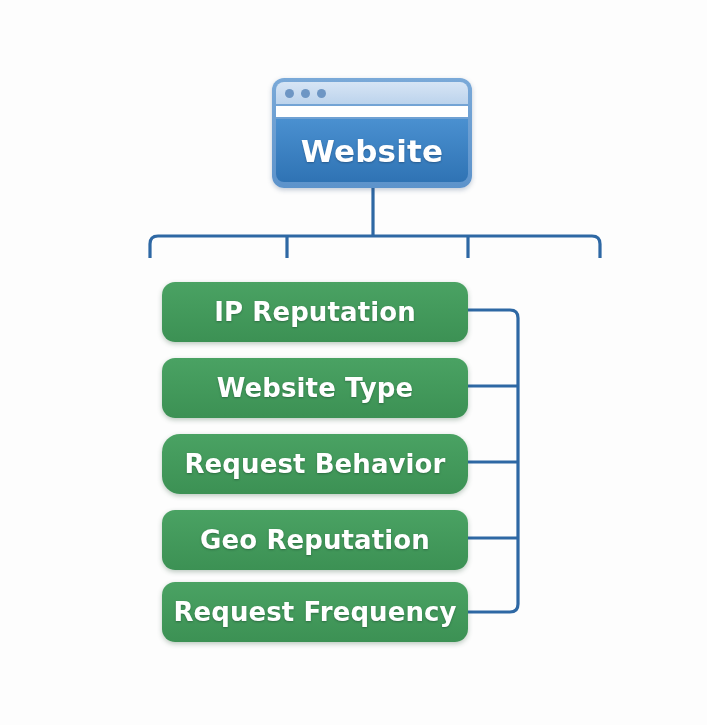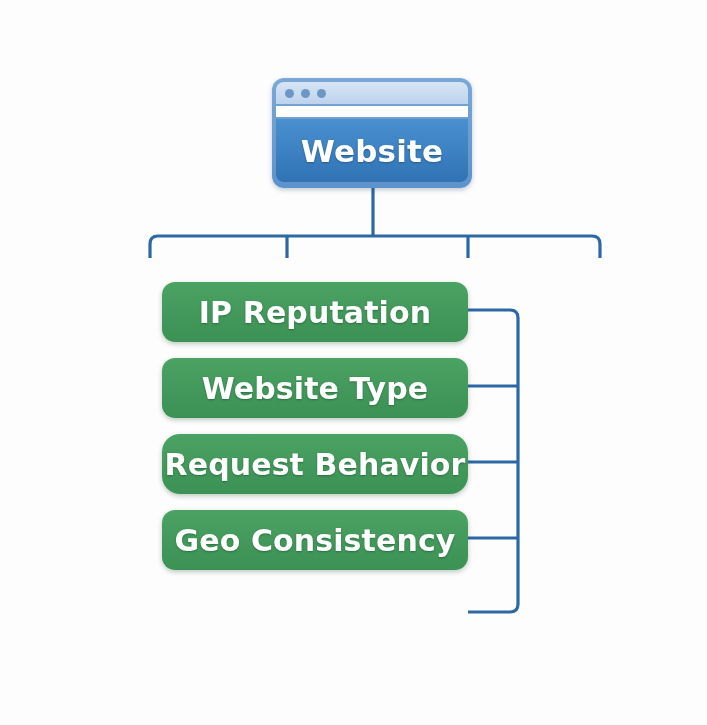--- a/index.html
+++ b/index.html
@@ -93,21 +93,21 @@
     height: 60px;
     border-radius: 13px;
     background: linear-gradient(180deg, #4aa263 0%, #3c9154 100%);
     display: flex;
     align-items: center;
     justify-content: center;
     box-shadow: 0 2px 5px rgba(35,80,50,0.30);
   }
   .factor-label {
     color: #ffffff;
-    font-size: 30px;
+    font-size: 26px;
     font-weight: bold;
     letter-spacing: 0.1px;
     text-shadow: 0 1px 2px rgba(25,70,45,0.5);
     white-space: nowrap;
   }
 </style>
 </head>
 <body>
 
 <div id="canvas">
@@ -148,17 +148,20 @@
 
   <div class="factor-node" style="top:358px;">
     <span class="factor-label">Website Type</span>
   </div>
 
   <div class="factor-node" style="top:434px;border-radius:18px;">
     <span class="factor-label">Request Behavior</span>
   </div>
 
   <div class="factor-node" style="top:510px;">
-    <span class="factor-label">Geo Consistency</span>
+    <span class="factor-label">Geo Reputation</span>
   </div>
 
+  <div class="factor-node" style="top:582px;">
+    <span class="factor-label">Request Frequency</span>
+  </div>
 
 </div>
 
 </body></html>

